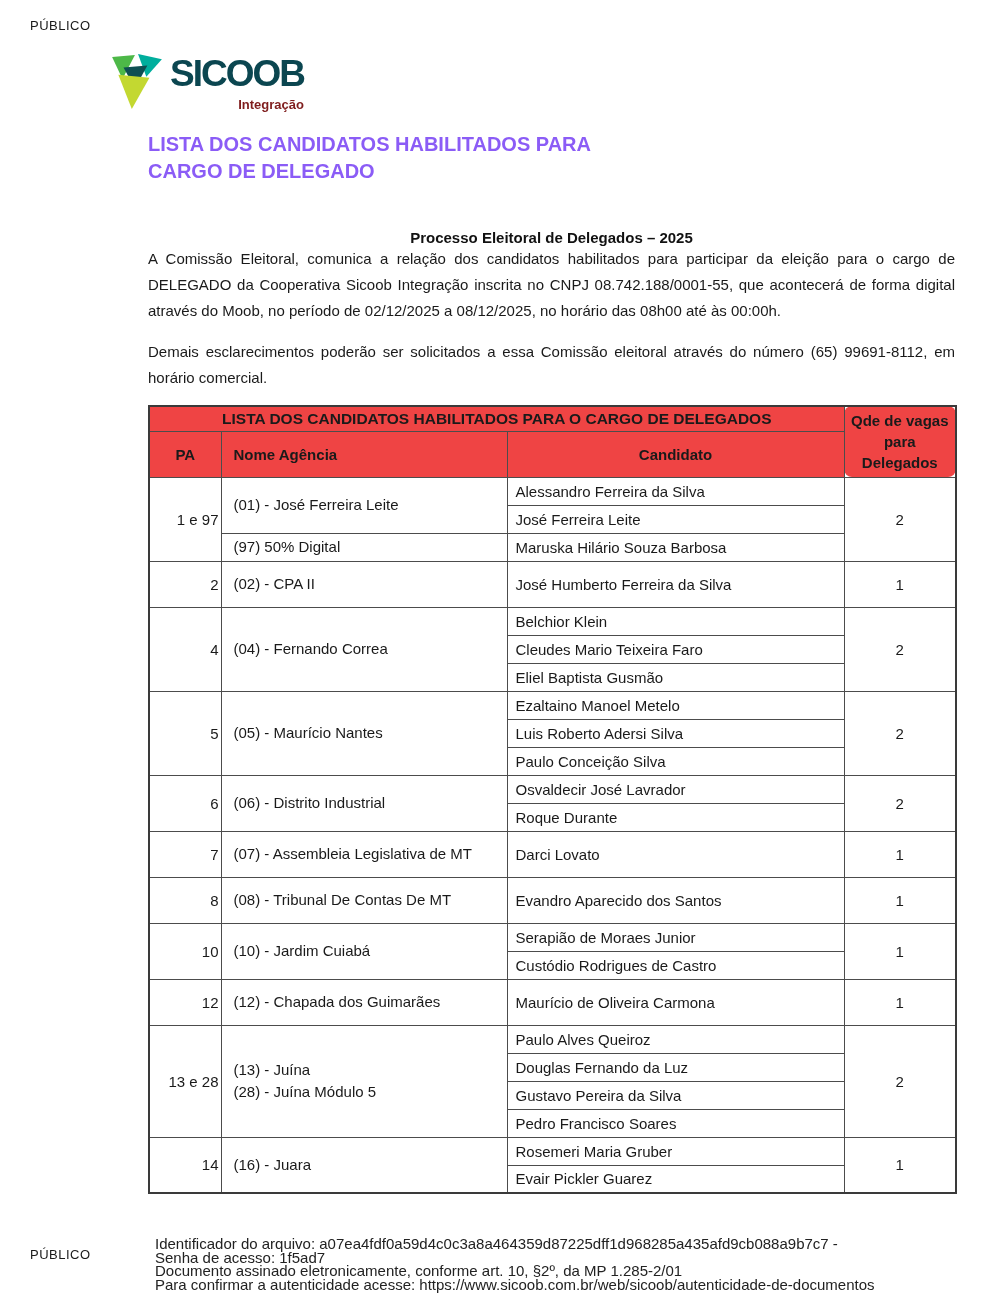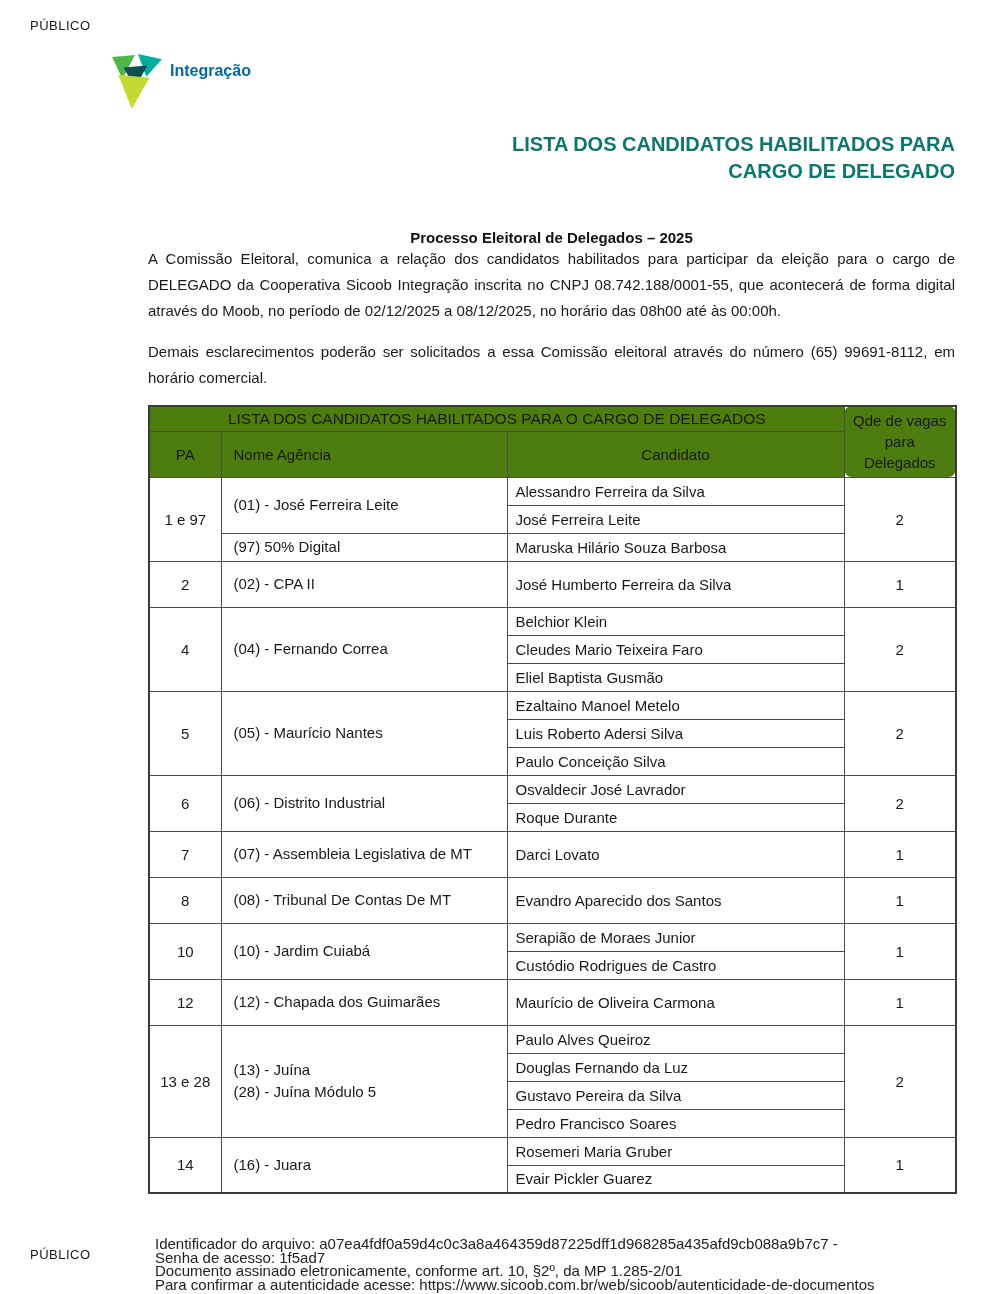--- a/index.html
+++ b/index.html
@@ -20,61 +20,61 @@
 
   
   .logo { position: absolute; left: 110px; top: 54px; display: flex; align-items: flex-start; }
   .logo-mark { width: 54px; height: 56px; margin-right: 6px; }
   .logo-text { display: flex; flex-direction: column; align-items: flex-end; }
   .logo-brand {
     font-size: 37px; font-weight: bold; letter-spacing: -2px;
     color: #0b4650; line-height: 40px;
   }
   .logo-sub {
-    font-size: 16px; font-weight: bold; color: #0369a1;
-    line-height: 22px; margin-top: 6px; letter-spacing: 0;
+    font-size: 13px; font-weight: bold; color: #7f1d1d;
+    line-height: 22px; margin-top: 0px; letter-spacing: 0;
   }
 
   
   .content { position: absolute; left: 148px; top: 131px; width: 807px; }
   .doc-title {
-    text-align: right; font-size: 20px; font-weight: bold;
-    line-height: 27px; color: #0f766e;
+    text-align: left; font-size: 20px; font-weight: bold;
+    line-height: 27px; color: #8b5cf6;
   }
   .doc-subtitle {
     text-align: center; font-size: 15px; font-weight: bold;
     margin-top: 44px; color: #111;
   }
   .para {
     font-size: 15px; line-height: 26px;
     text-align: justify; color: #1a1a1a;
   }
   .para + .para { margin-top: 15px; }
 
   
   table.cand-table {
     margin-top: 14px; width: 807px;
     border-collapse: collapse; table-layout: fixed;
     font-size: 15px; color: #1a1a1a;
     border: 2px solid #3a3a3a;
   }
   .cand-table th, .cand-table td { border: 1px solid #4c4c4c; }
-  .cand-table thead th { background: #4d7c0f; font-weight: normal; }
+  .cand-table thead th { background: #ef4444; font-weight: bold; }
   th.tbl-title { height: 25px; text-align: center; font-size: 15.5px; }
   th.h-pa { text-align: center; }
   th.h-agency { text-align: left; padding-left: 12px; }
   th.h-candidate { text-align: center; }
   th.h-vagas { text-align: center; line-height: 21px; padding: 2px 6px; border-radius: 8px; }
   .hdr-row2 th { height: 46px; }
   col.c-pa { width: 72px; }
   col.c-agency { width: 286px; }
   col.c-candidate { width: 337px; }
   col.c-vagas { width: 112px; }
   .cand-table td { height: 28px; padding: 2px 8px; }
-  td.pa { text-align: center; padding: 14px 2px; }
+  td.pa { text-align: right; padding: 14px 2px; }
   td.agency { text-align: left; padding-left: 12px; white-space: pre-line; line-height: 22px; }
   td.candidate { text-align: left; }
   td.vagas { text-align: center; }
 
   
   .public-bottom {
     position: absolute; left: 30px; top: 1247px;
     font-size: 13px; color: #1a1a1a; letter-spacing: .5px;
   }
   .footer-block {
@@ -90,20 +90,21 @@
   <div class="public-top">PÚBLICO</div>
 
   <div class="logo">
     <svg class="logo-mark" viewBox="0 0 52 54" xmlns="http://www.w3.org/2000/svg">
       <polygon points="2,3 24,1 12,24" fill="#4db848"></polygon>
       <polygon points="27,0 50,5 35,22" fill="#00ae9d"></polygon>
       <polygon points="13,13 36,11 24,33" fill="#0e4f52"></polygon>
       <polygon points="8,20 38,23 21,53" fill="#c3d831"></polygon>
     </svg>
     <div class="logo-text">
+      <div class="logo-brand">SICOOB</div>
       <div class="logo-sub">Integração</div>
     </div>
   </div>
 
   <div class="content">
     <div class="doc-title">
       <div>LISTA DOS CANDIDATOS HABILITADOS PARA</div>
       <div>CARGO DE DELEGADO</div>
     </div>
 

